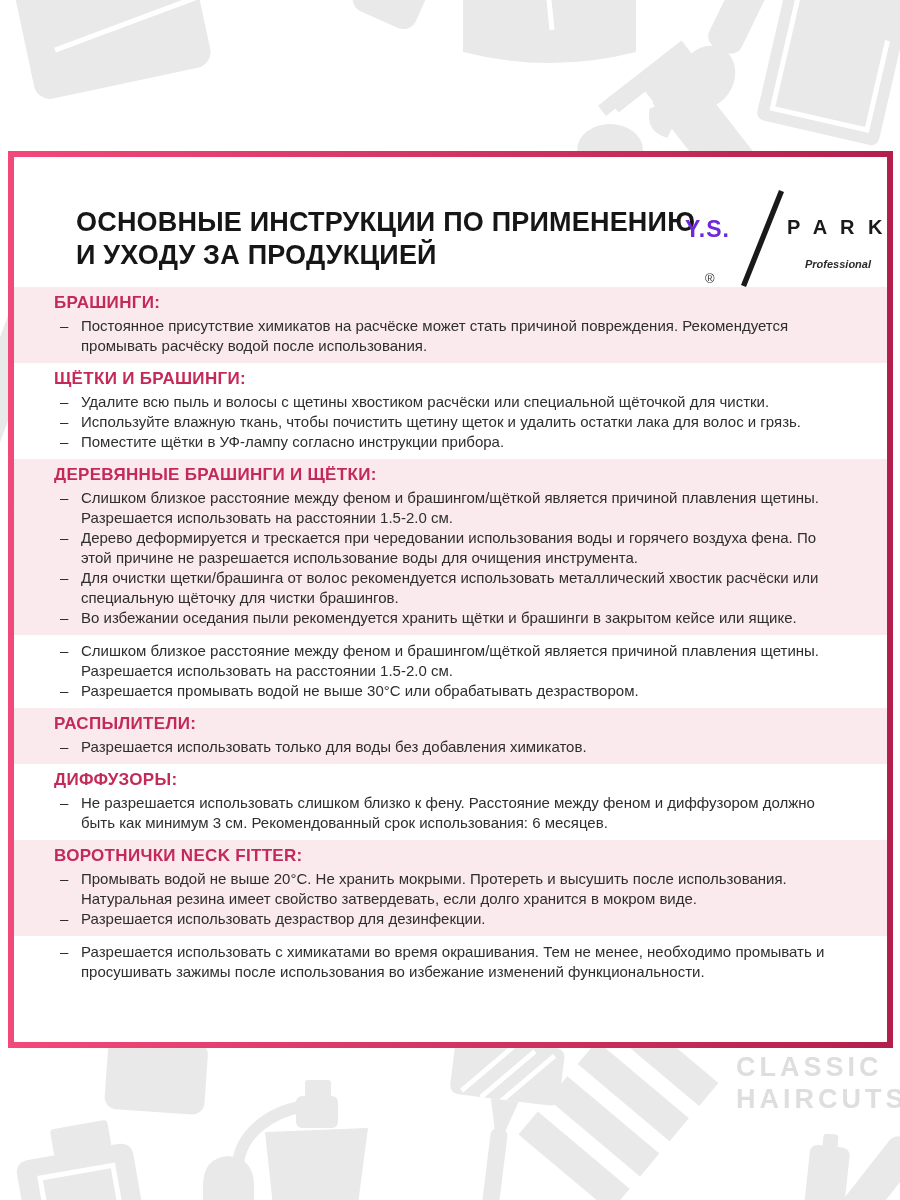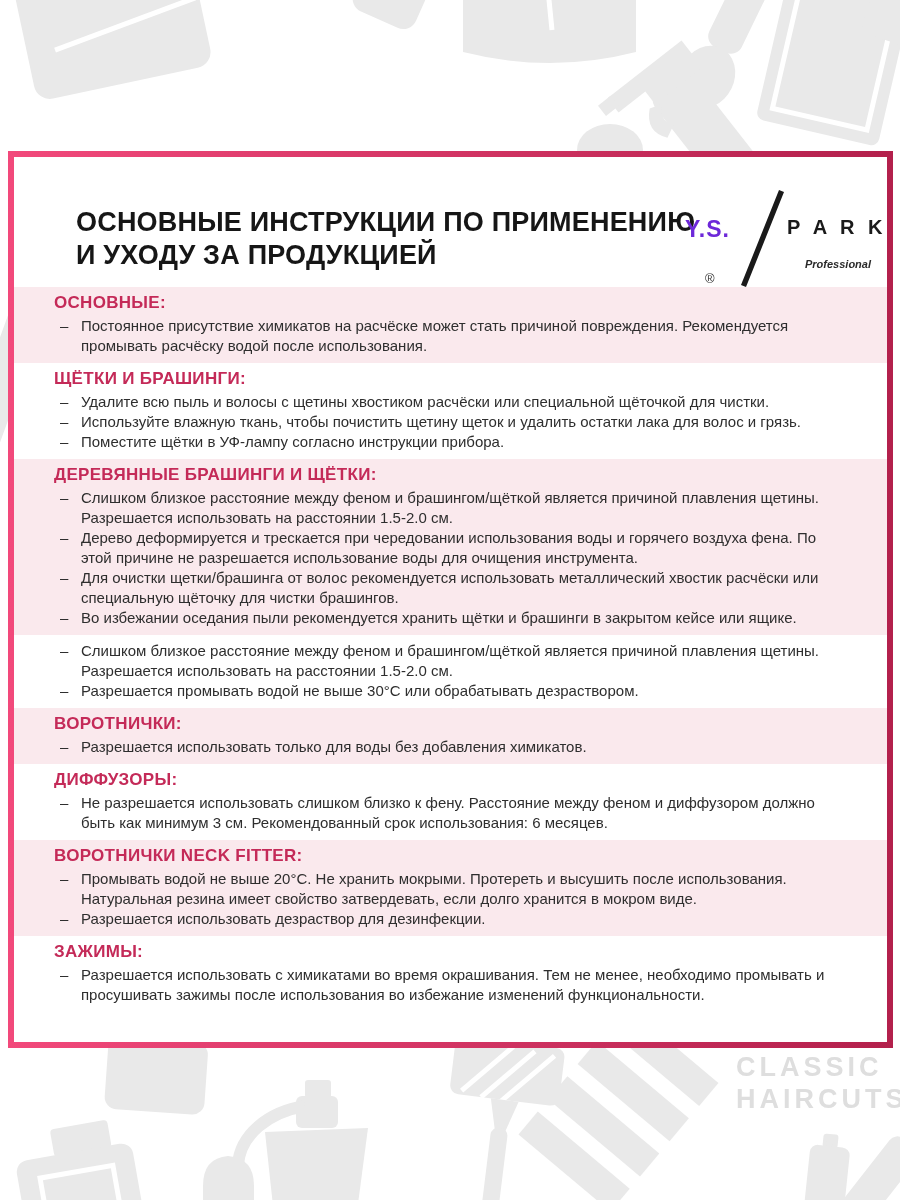--- a/index.html
+++ b/index.html
@@ -169,21 +169,21 @@
             <polygon points="46,0 51,2 13,97 8,95" fill="#1a1a1a"></polygon>
           </svg>
           <span class="logo-park">P A R K</span>
           <span class="logo-sub">Professional</span>
           <span class="logo-reg">®</span>
         </div>
       </div>
 
       <div>
   <section class="section pink">
-    <h2 class="sec-title">ОСНОВНЫЕ:</h2>
+    <h2 class="sec-title">БРАШИНГИ:</h2>
     <ul class="bullets">
 
     <li class="bullet">
         <span class="dash">–</span>
         <span class="bullet-text">Постоянное присутствие химикатов на расчёске может стать причиной повреждения. Рекомендуется промывать расчёску водой после использования.</span>
       </li>
             </ul>
   </section>
 
   <section class="section">
@@ -236,21 +236,21 @@
         <span class="bullet-text">Слишком близкое расстояние между феном и брашингом/щёткой является причиной плавления щетины. Разрешается использовать на расстоянии 1.5-2.0 см.</span>
       </li>
               <li class="bullet">
         <span class="dash">–</span>
         <span class="bullet-text">Разрешается промывать водой не выше 30°C или обрабатывать дезраствором.</span>
       </li>
             </ul>
   </section>
 
   <section class="section pink">
-    <h2 class="sec-title">ВОРОТНИЧКИ:</h2>
+    <h2 class="sec-title">РАСПЫЛИТЕЛИ:</h2>
     <ul class="bullets">
 
     <li class="bullet">
         <span class="dash">–</span>
         <span class="bullet-text">Разрешается использовать только для воды без добавления химикатов.</span>
       </li>
             </ul>
   </section>
 
   <section class="section">
@@ -273,21 +273,20 @@
         <span class="bullet-text">Промывать водой не выше 20°C. Не хранить мокрыми. Протереть и высушить после использования. Натуральная резина имеет свойство затвердевать, если долго хранится в мокром виде.</span>
       </li>
               <li class="bullet">
         <span class="dash">–</span>
         <span class="bullet-text">Разрешается использовать дезраствор для дезинфекции.</span>
       </li>
             </ul>
   </section>
 
   <section class="section">
-    <h2 class="sec-title">ЗАЖИМЫ:</h2>
     <ul class="bullets">
 
     <li class="bullet">
         <span class="dash">–</span>
         <span class="bullet-text">Разрешается использовать с химикатами во время окрашивания. Тем не менее, необходимо промывать и просушивать зажимы после использования во избежание изменений функциональности.</span>
       </li>
             </ul>
   </section>
 </div>
 

